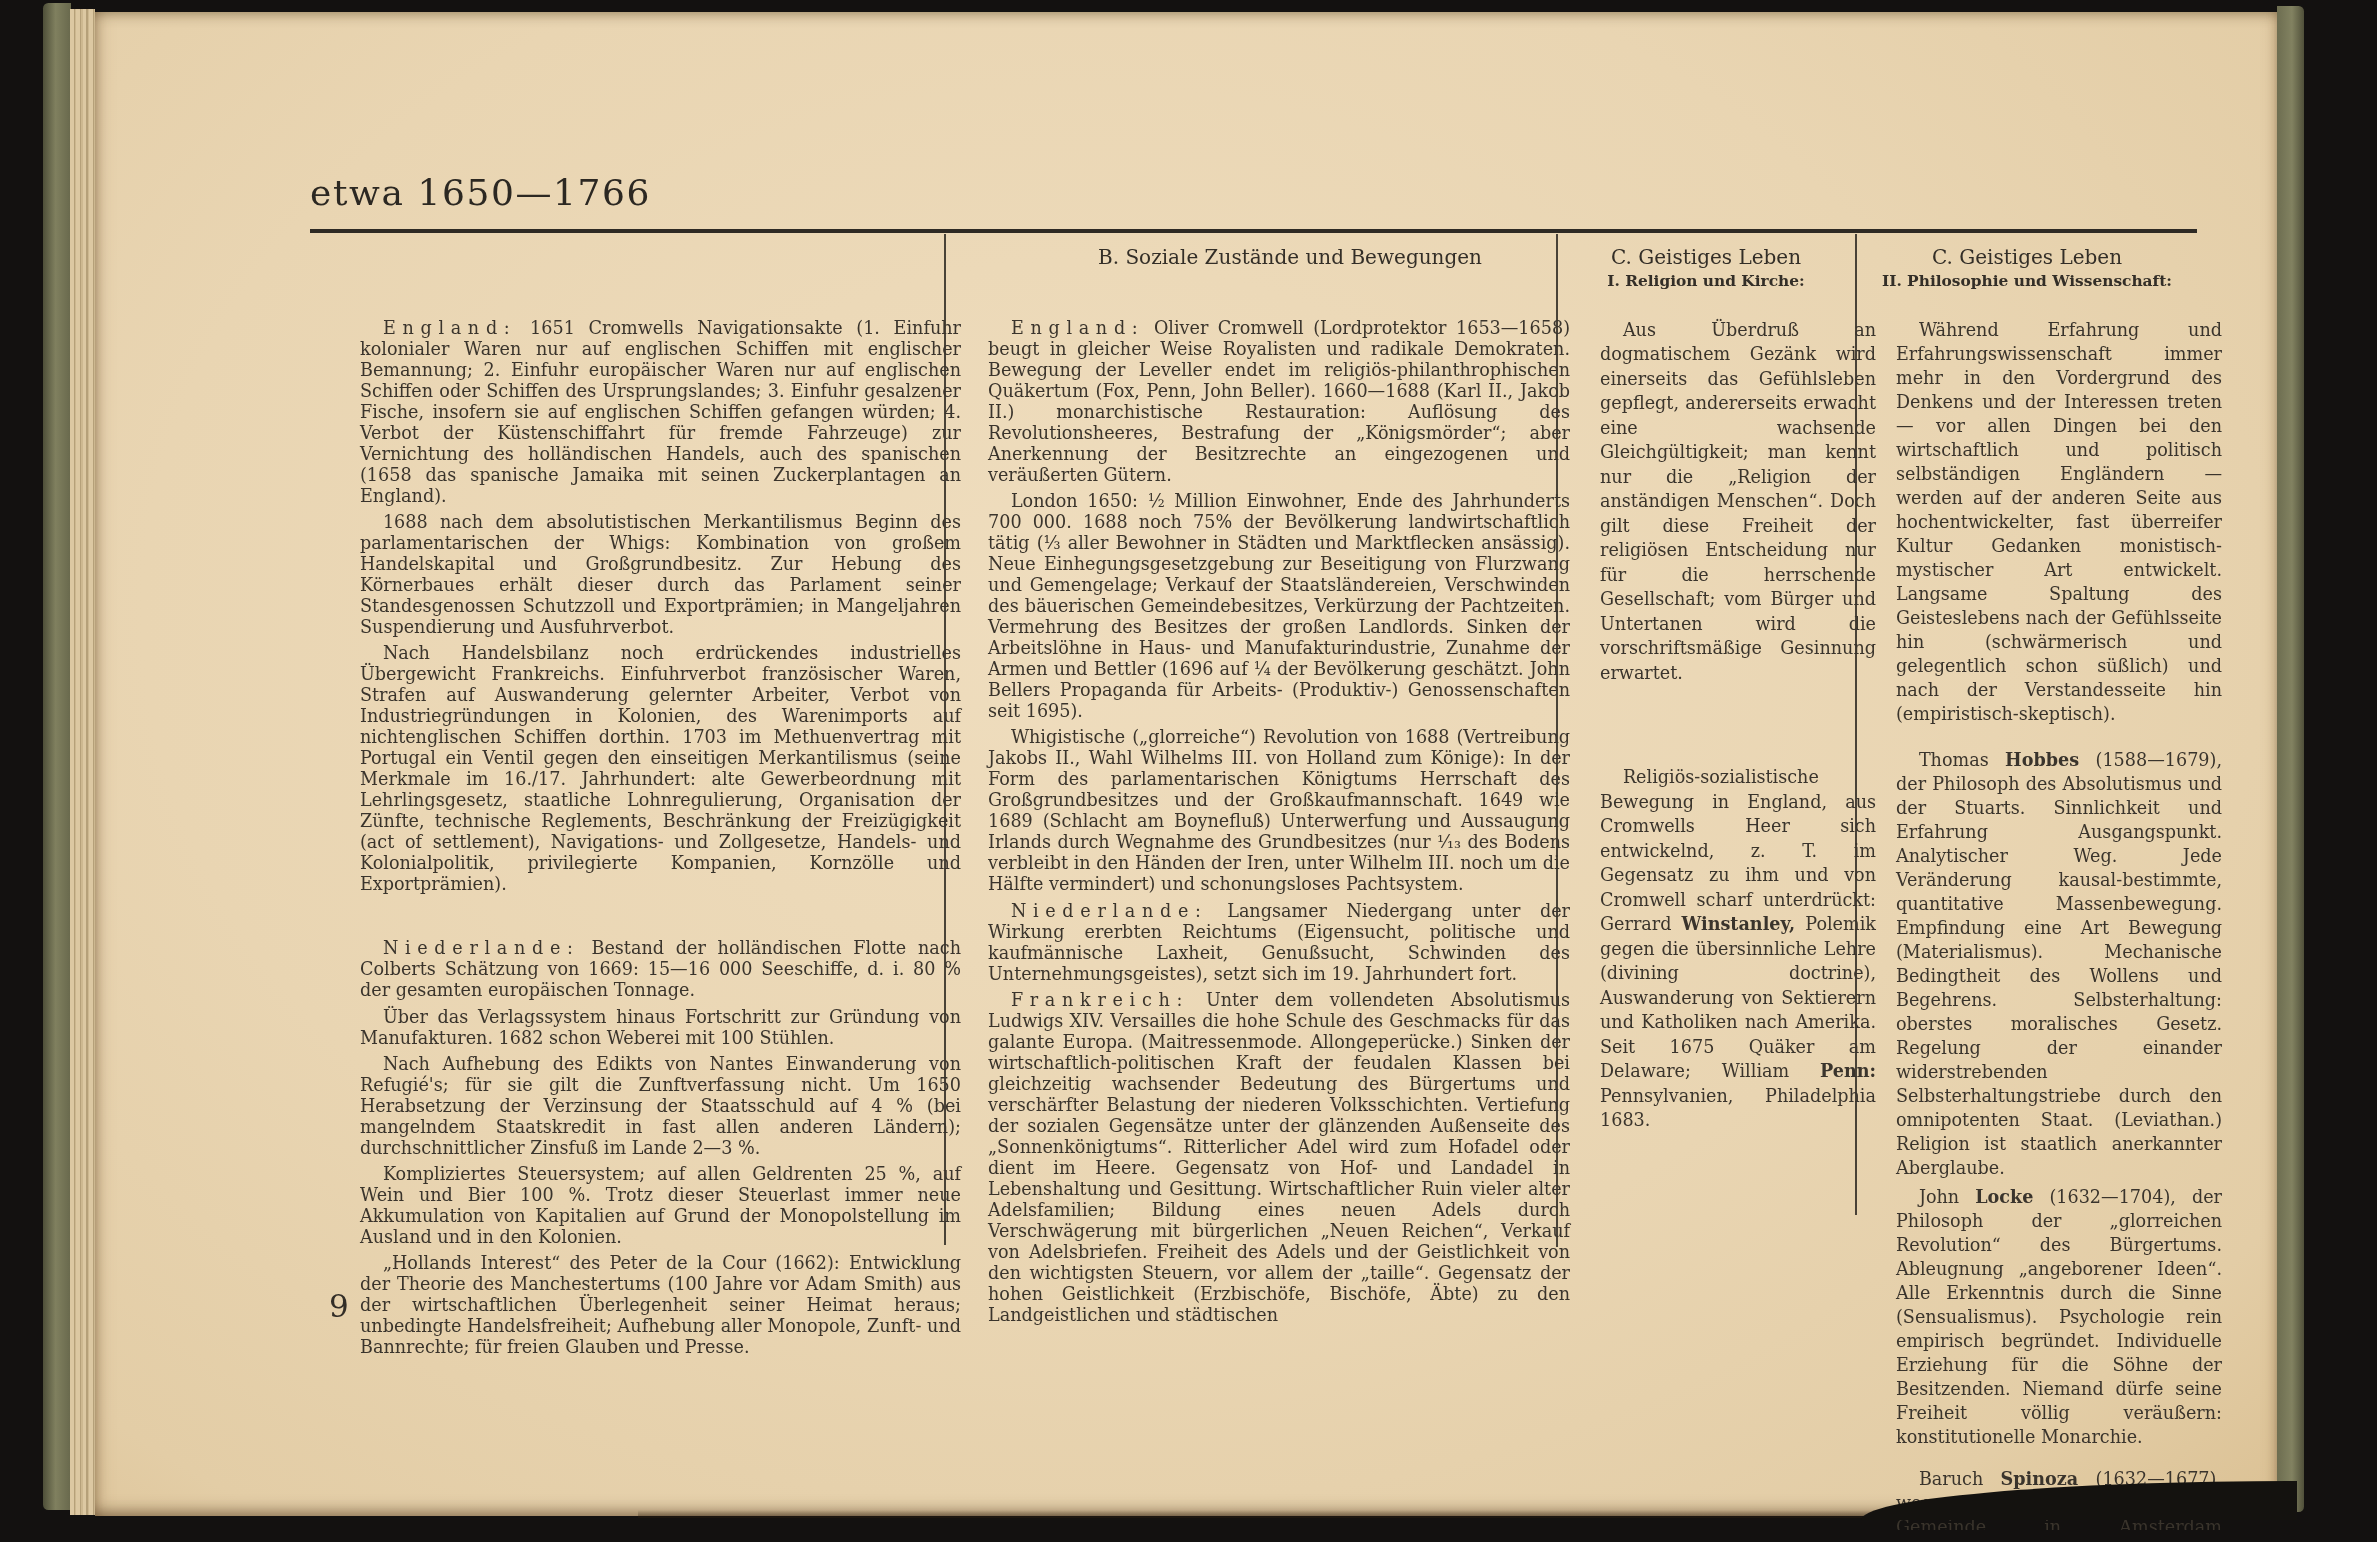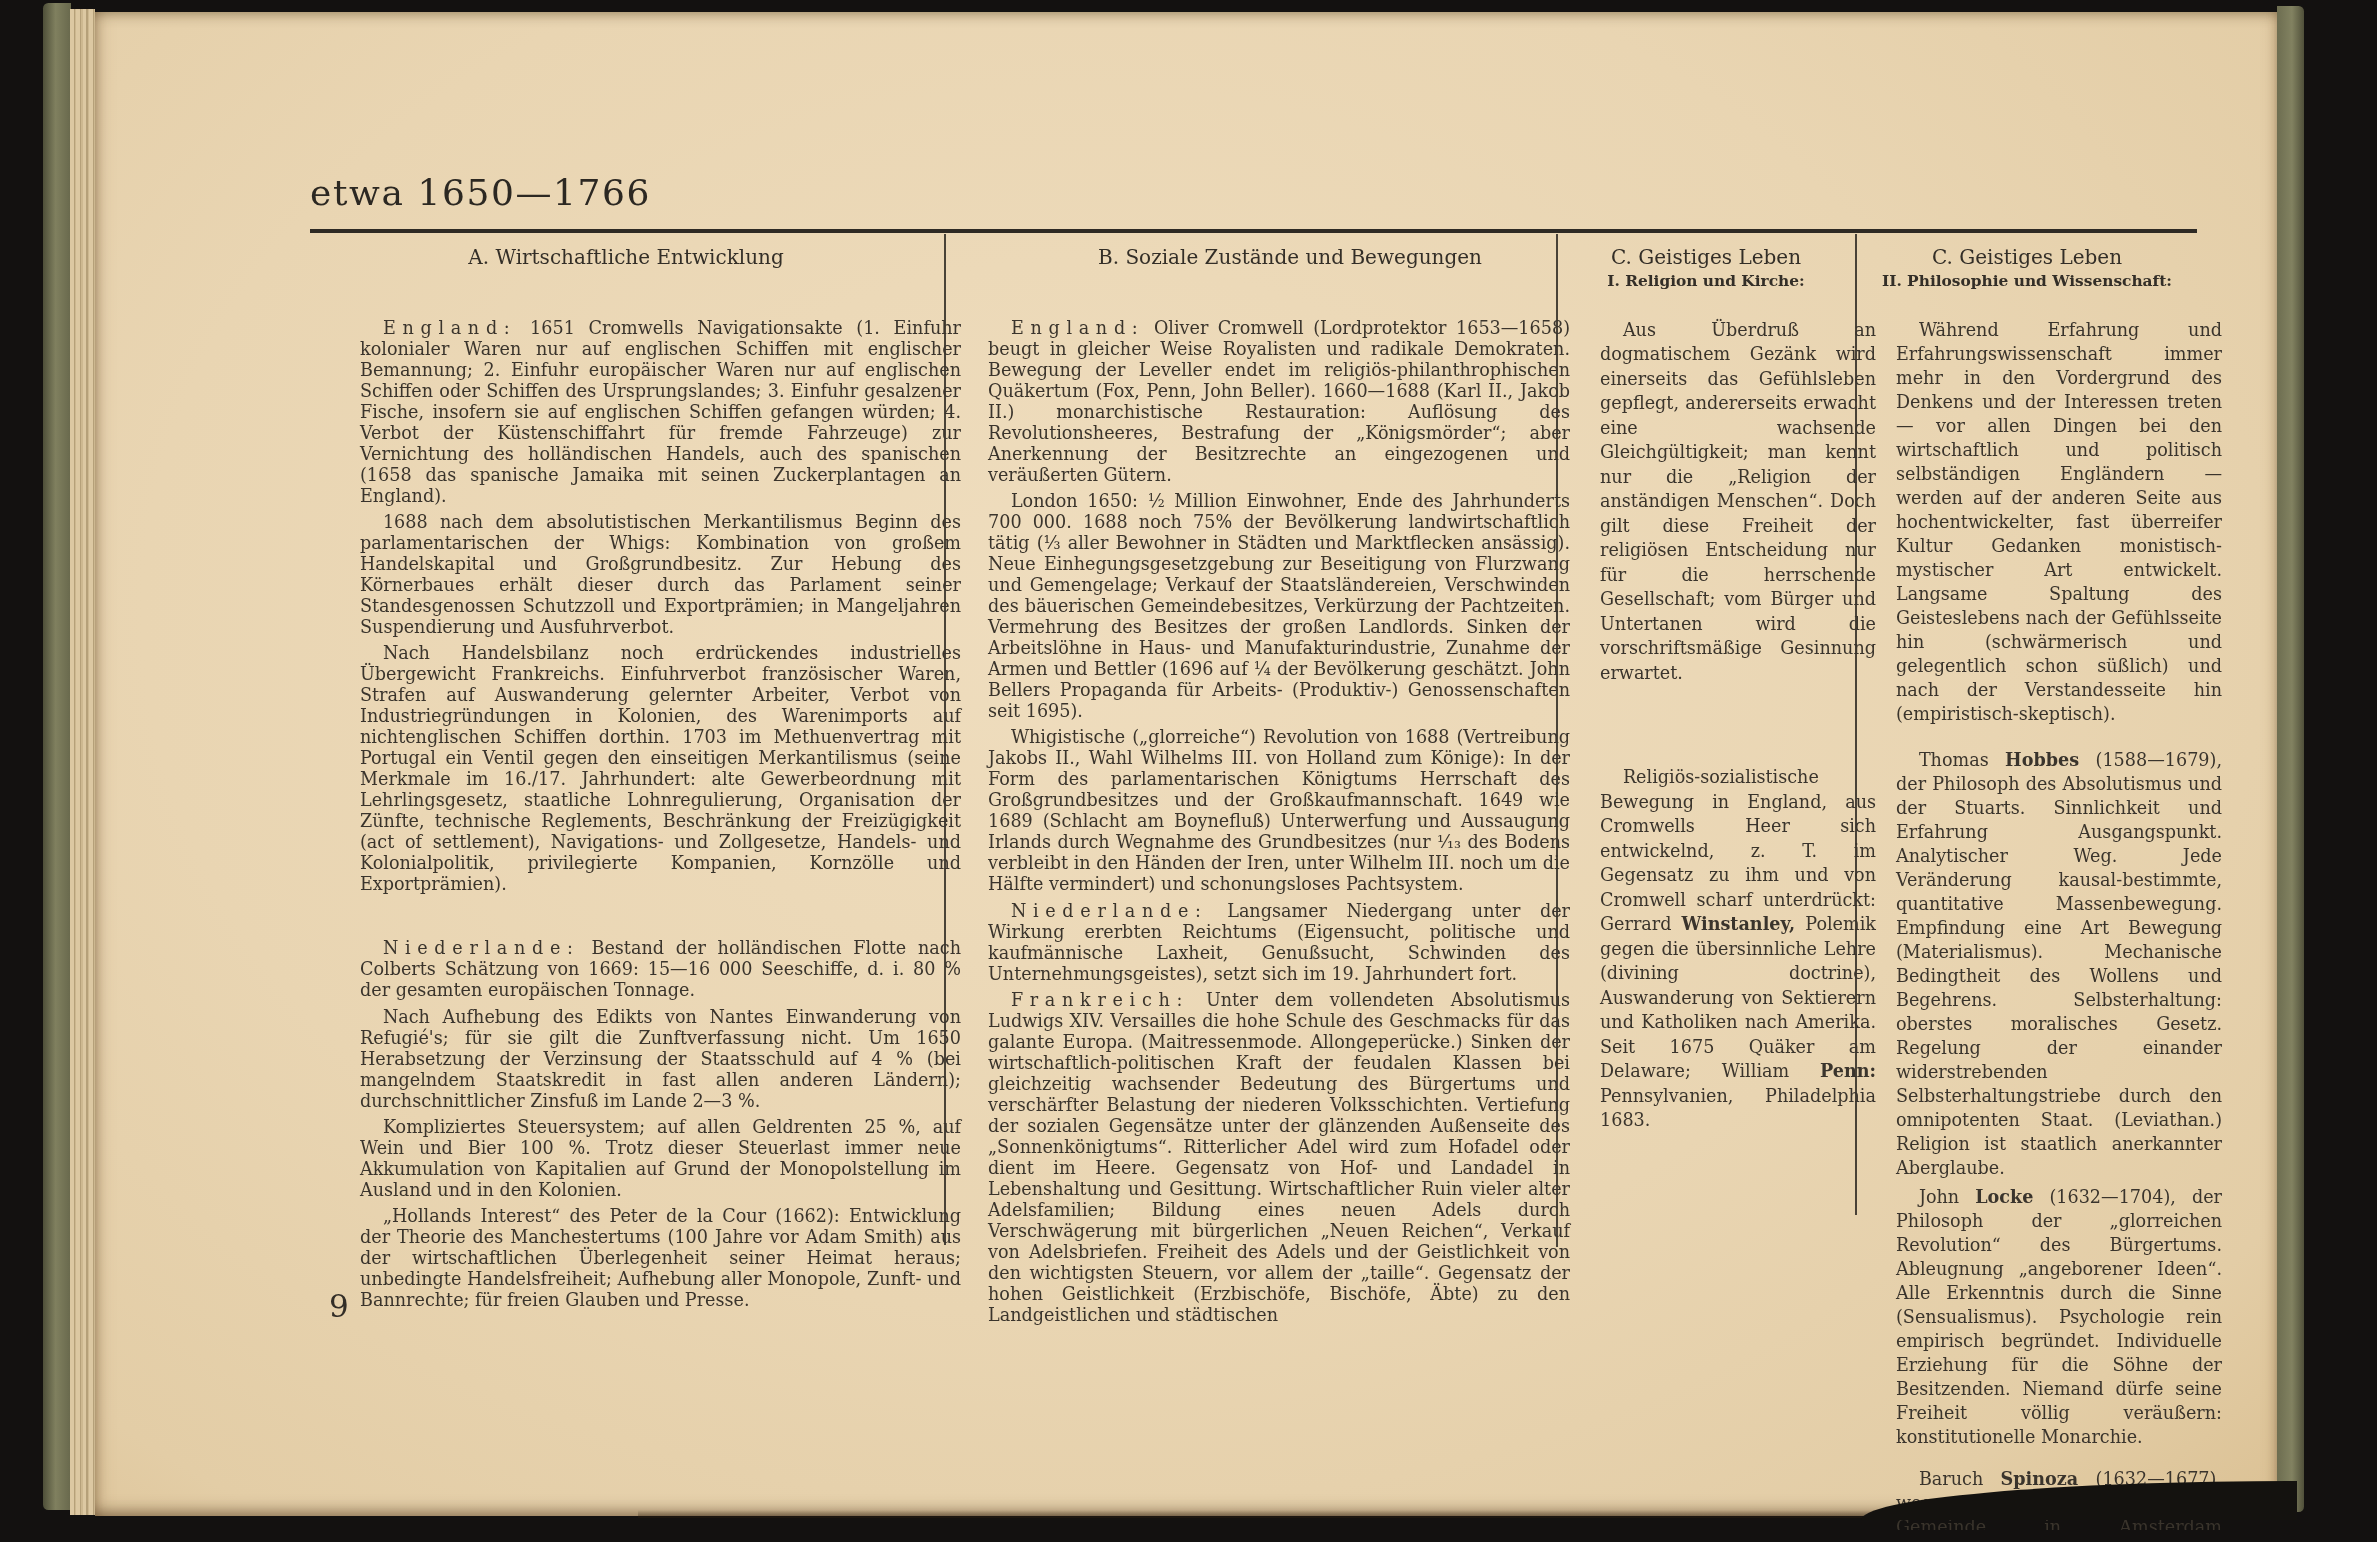--- a/index.html
+++ b/index.html
@@ -69,40 +69,38 @@
   <div class="cover-right"></div>
 
   <div class="page">
     <div class="era-title">etwa 1650—1766</div>
     <div class="rule-h"></div>
 
     <div class="vrule v1"></div>
     <div class="vrule v2"></div>
     <div class="vrule v3"></div>
 
-    <div class="colhead ch-a">
-      <div class="ch-main">A. Wirtschaftliche Entwicklung</div>
-    </div>
     <div class="colhead ch-b">
       <div class="ch-main">B. Soziale Zustände und Bewegungen</div>
     </div>
     <div class="colhead ch-c1">
       <div class="ch-main">C. Geistiges Leben</div>
       <div class="ch-sub">I. Religion und Kirche:</div>
     </div>
     <div class="colhead ch-c2">
       <div class="ch-main">C. Geistiges Leben</div>
       <div class="ch-sub">II. Philosophie und Wissenschaft:</div>
     </div>
 
     <div class="col" id="colA">
         <p class="para"><span class="seg-lead">England:</span><span class="seg-normal"> 1651 Cromwells Navigationsakte (1. Einfuhr kolonialer Waren nur auf englischen Schiffen mit englischer Bemannung; 2. Einfuhr europäischer Waren nur auf englischen Schiffen oder Schiffen des Ursprungslandes; 3. Einfuhr gesalzener Fische, insofern sie auf englischen Schiffen gefangen würden; 4. Verbot der Küstenschiffahrt für fremde Fahrzeuge) zur Vernichtung des holländischen Handels, auch des spanischen (1658 das spanische Jamaika mit seinen Zuckerplantagen an England).</span></p>
         <p class="para"><span class="seg-normal">1688 nach dem absolutistischen Merkantilismus Beginn des parlamentarischen der Whigs: Kombination von großem Handelskapital und Großgrundbesitz. Zur Hebung des Körnerbaues erhält dieser durch das Parlament seiner Standesgenossen Schutzzoll und Exportprämien; in Mangeljahren Suspendierung und Ausfuhrverbot.</span></p>
         <p class="para"><span class="seg-normal">Nach Handelsbilanz noch erdrückendes industrielles Übergewicht Frankreichs. Einfuhrverbot französischer Waren, Strafen auf Auswanderung gelernter Arbeiter, Verbot von Industriegründungen in Kolonien, des Warenimports auf nichtenglischen Schiffen dorthin. 1703 im Methuenvertrag mit Portugal ein Ventil gegen den einseitigen Merkantilismus (seine Merkmale im 16./17. Jahrhundert: alte Gewerbeordnung mit Lehrlingsgesetz, staatliche Lohnregulierung, Organisation der Zünfte, technische Reglements, Beschränkung der Freizügigkeit (act of settlement), Navigations- und Zollgesetze, Handels- und Kolonialpolitik, privilegierte Kompanien, Kornzölle und Exportprämien).</span></p>
         <p class="para"><span class="seg-lead">Niederlande:</span><span class="seg-normal"> Bestand der holländischen Flotte nach Colberts Schätzung von 1669: 15—16 000 Seeschiffe, d. i. 80 % der gesamten europäischen Tonnage.</span></p>
+        <p class="para"><span class="seg-normal">Über das Verlagssystem hinaus Fortschritt zur Gründung von Manufakturen. 1682 schon Weberei mit 100 Stühlen.</span></p>
         <p class="para"><span class="seg-normal">Nach Aufhebung des Edikts von Nantes Einwanderung von Refugié's; für sie gilt die Zunftverfassung nicht. Um 1650 Herabsetzung der Verzinsung der Staatsschuld auf 4 % (bei mangelndem Staatskredit in fast allen anderen Ländern); durchschnittlicher Zinsfuß im Lande 2—3 %.</span></p>
         <p class="para"><span class="seg-normal">Kompliziertes Steuersystem; auf allen Geldrenten 25 %, auf Wein und Bier 100 %. Trotz dieser Steuerlast immer neue Akkumulation von Kapitalien auf Grund der Monopolstellung im Ausland und in den Kolonien.</span></p>
         <p class="para"><span class="seg-normal">„Hollands Interest“ des Peter de la Cour (1662): Entwicklung der Theorie des Manchestertums (100 Jahre vor Adam Smith) aus der wirtschaftlichen Überlegenheit seiner Heimat heraus; unbedingte Handelsfreiheit; Aufhebung aller Monopole, Zunft- und Bannrechte; für freien Glauben und Presse.</span></p>
       </div>
     <div class="col" id="colB">
         <p class="para"><span class="seg-lead">England:</span><span class="seg-normal"> Oliver Cromwell (Lordprotektor 1653—1658) beugt in gleicher Weise Royalisten und radikale Demokraten. Bewegung der Leveller endet im religiös-philanthrophischen Quäkertum (Fox, Penn, John Beller). 1660—1688 (Karl II., Jakob II.) monarchistische Restauration: Auflösung des Revolutionsheeres, Bestrafung der „Königsmörder“; aber Anerkennung der Besitzrechte an eingezogenen und veräußerten Gütern.</span></p>
         <p class="para"><span class="seg-normal">London 1650: ½ Million Einwohner, Ende des Jahrhunderts 700 000. 1688 noch 75% der Bevölkerung landwirtschaftlich tätig (⅓ aller Bewohner in Städten und Marktflecken ansässig). Neue Einhegungsgesetzgebung zur Beseitigung von Flurzwang und Gemengelage; Verkauf der Staatsländereien, Verschwinden des bäuerischen Gemeindebesitzes, Verkürzung der Pachtzeiten. Vermehrung des Besitzes der großen Landlords. Sinken der Arbeitslöhne in Haus- und Manufakturindustrie, Zunahme der Armen und Bettler (1696 auf ¼ der Bevölkerung geschätzt. John Bellers Propaganda für Arbeits- (Produktiv-) Genossenschaften seit 1695).</span></p>
         <p class="para"><span class="seg-normal">Whigistische („glorreiche“) Revolution von 1688 (Vertreibung Jakobs II., Wahl Wilhelms III. von Holland zum Könige): In der Form des parlamentarischen Königtums Herrschaft des Großgrundbesitzes und der Großkaufmannschaft. 1649 wie 1689 (Schlacht am Boynefluß) Unterwerfung und Aussaugung Irlands durch Wegnahme des Grundbesitzes (nur ¹⁄₁₃ des Bodens verbleibt in den Händen der Iren, unter Wilhelm III. noch um die Hälfte vermindert) und schonungsloses Pachtsystem.</span></p>
         <p class="para"><span class="seg-lead">Niederlande:</span><span class="seg-normal"> Langsamer Niedergang unter der Wirkung ererbten Reichtums (Eigensucht, politische und kaufmännische Laxheit, Genußsucht, Schwinden des Unternehmungsgeistes), setzt sich im 19. Jahrhundert fort.</span></p>
         <p class="para"><span class="seg-lead">Frankreich:</span><span class="seg-normal"> Unter dem vollendeten Absolutismus Ludwigs XIV. Versailles die hohe Schule des Geschmacks für das galante Europa. (Maitressenmode. Allongeperücke.) Sinken der wirtschaftlich-politischen Kraft der feudalen Klassen bei gleichzeitig wachsender Bedeutung des Bürgertums und verschärfter Belastung der niederen Volksschichten. Vertiefung der sozialen Gegensätze unter der glänzenden Außenseite des „Sonnenkönigtums“. Ritterlicher Adel wird zum Hofadel oder dient im Heere. Gegensatz von Hof- und Landadel in Lebenshaltung und Gesittung. Wirtschaftlicher Ruin vieler alter Adelsfamilien; Bildung eines neuen Adels durch Verschwägerung mit bürgerlichen „Neuen Reichen“, Verkauf von Adelsbriefen. Freiheit des Adels und der Geistlichkeit von den wichtigsten Steuern, vor allem der „taille“. Gegensatz der hohen Geistlichkeit (Erzbischöfe, Bischöfe, Äbte) zu den Landgeistlichen und städtischen</span></p>

